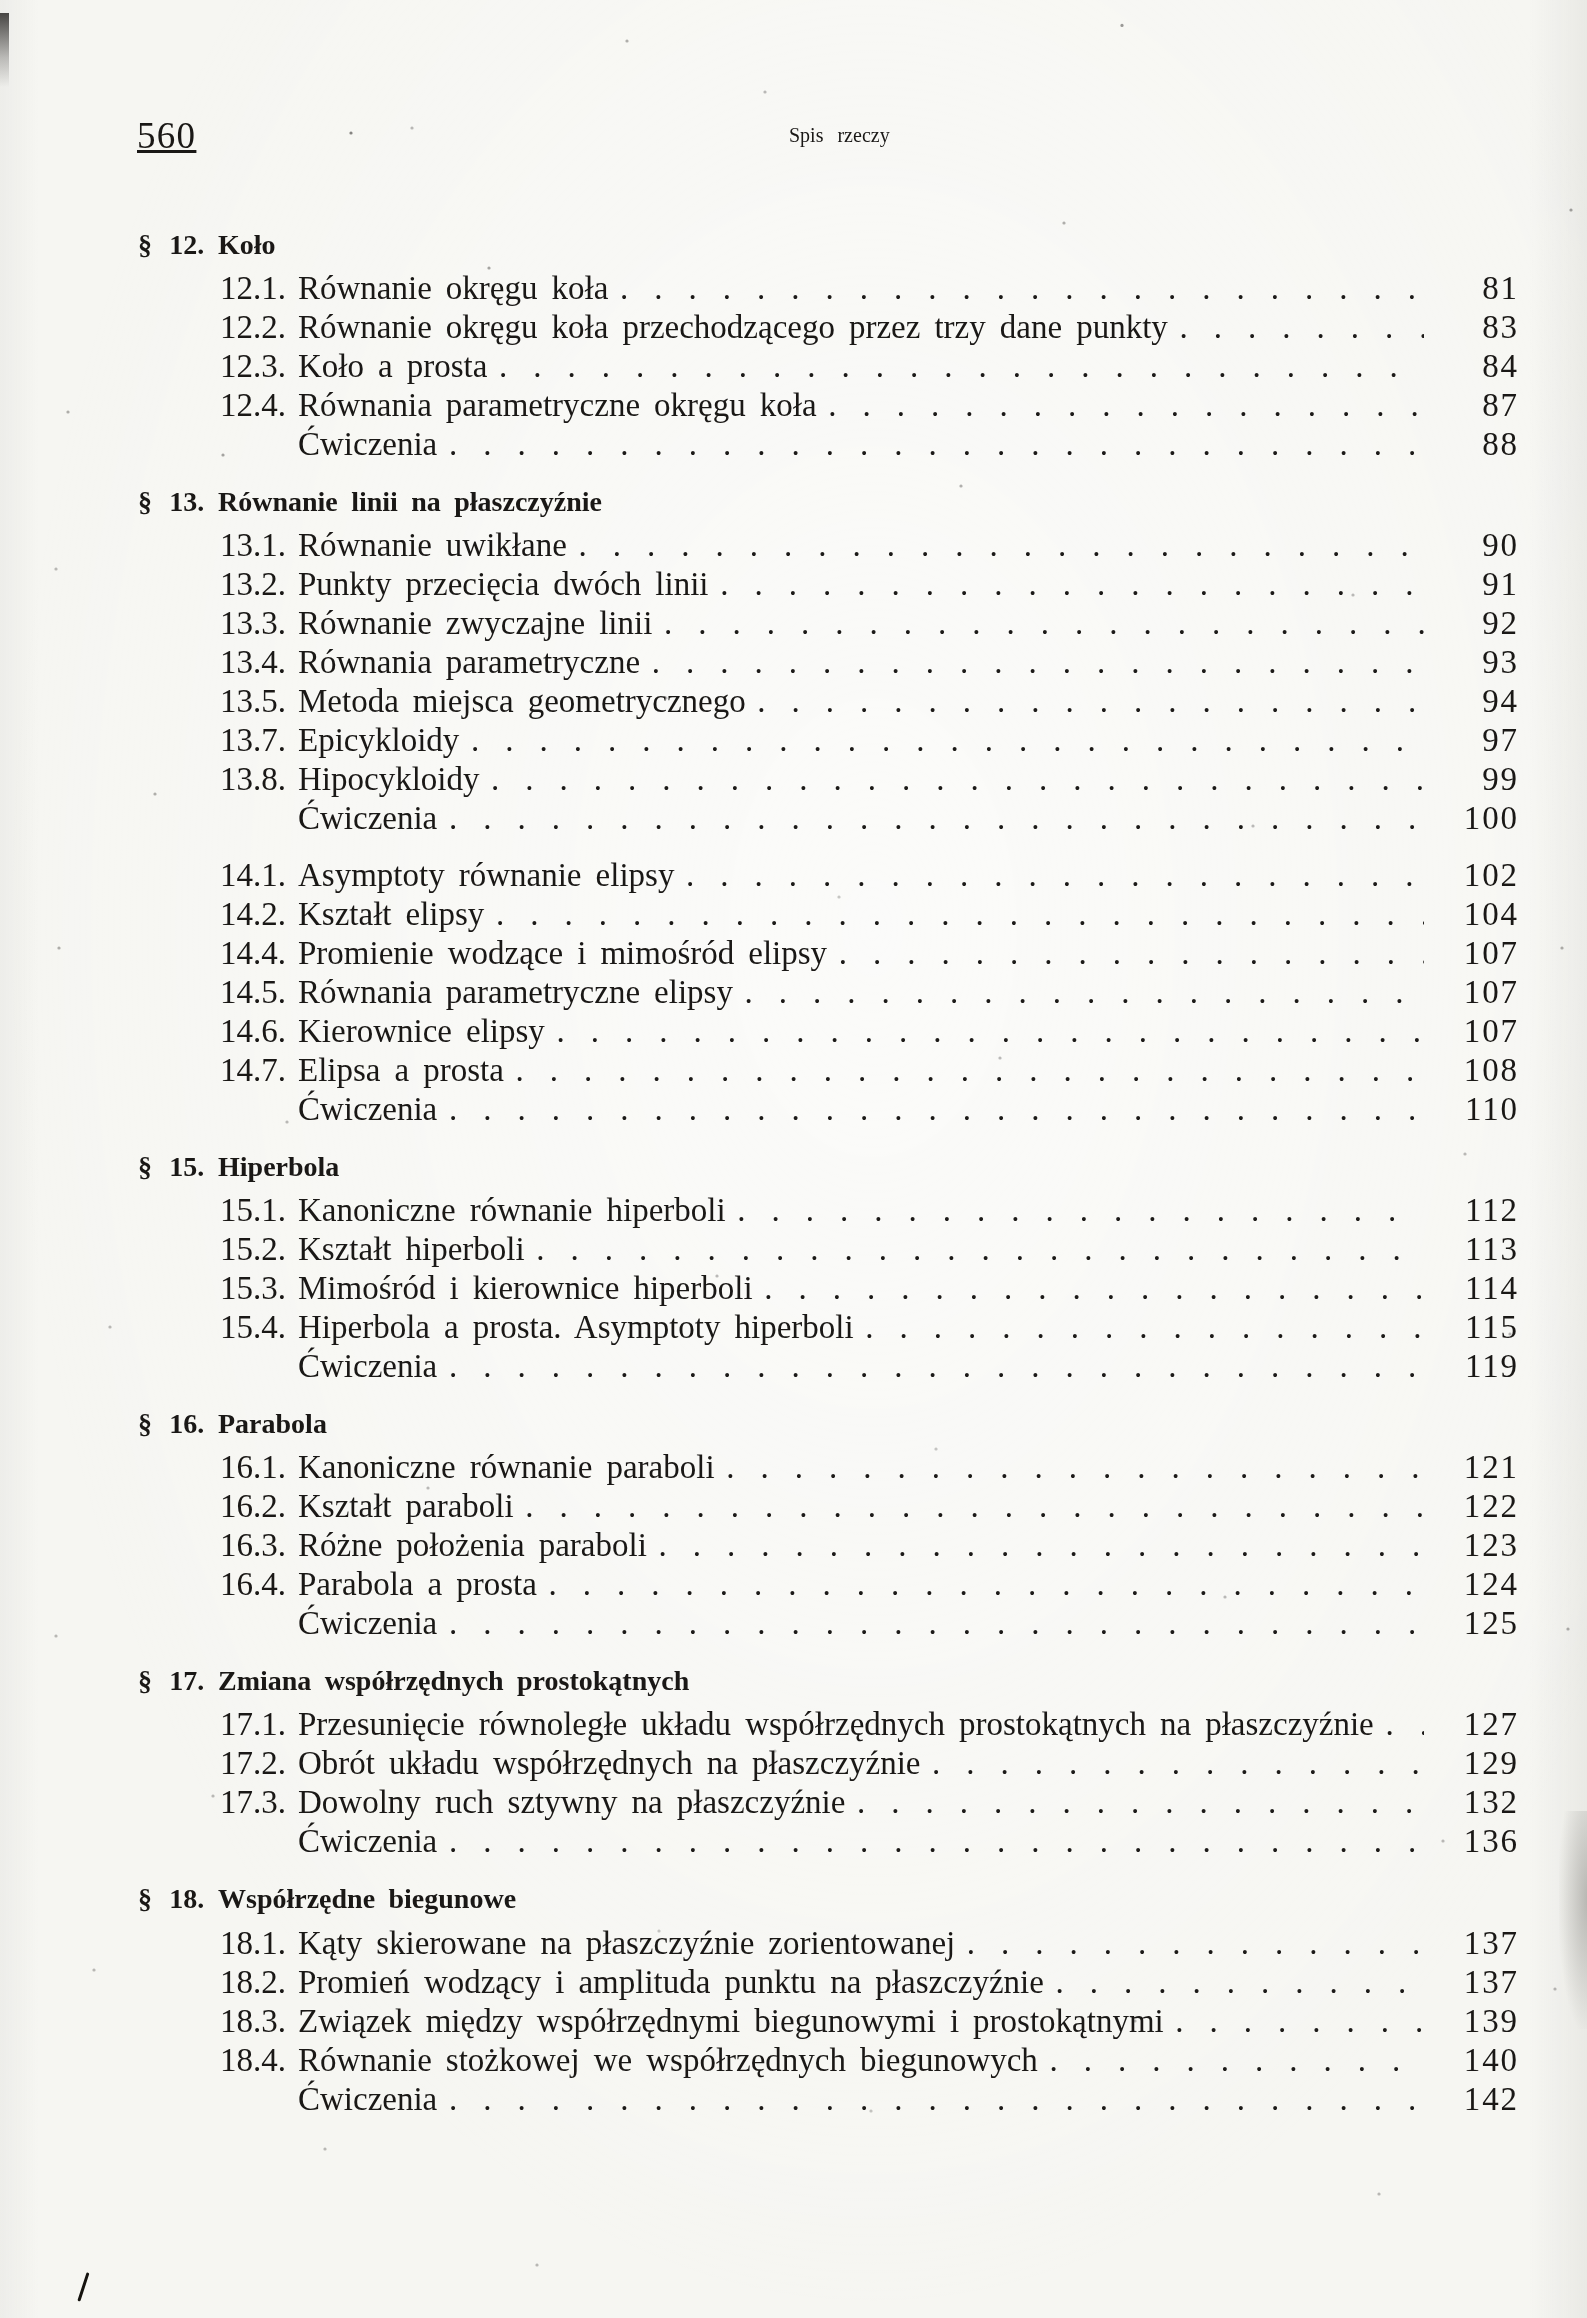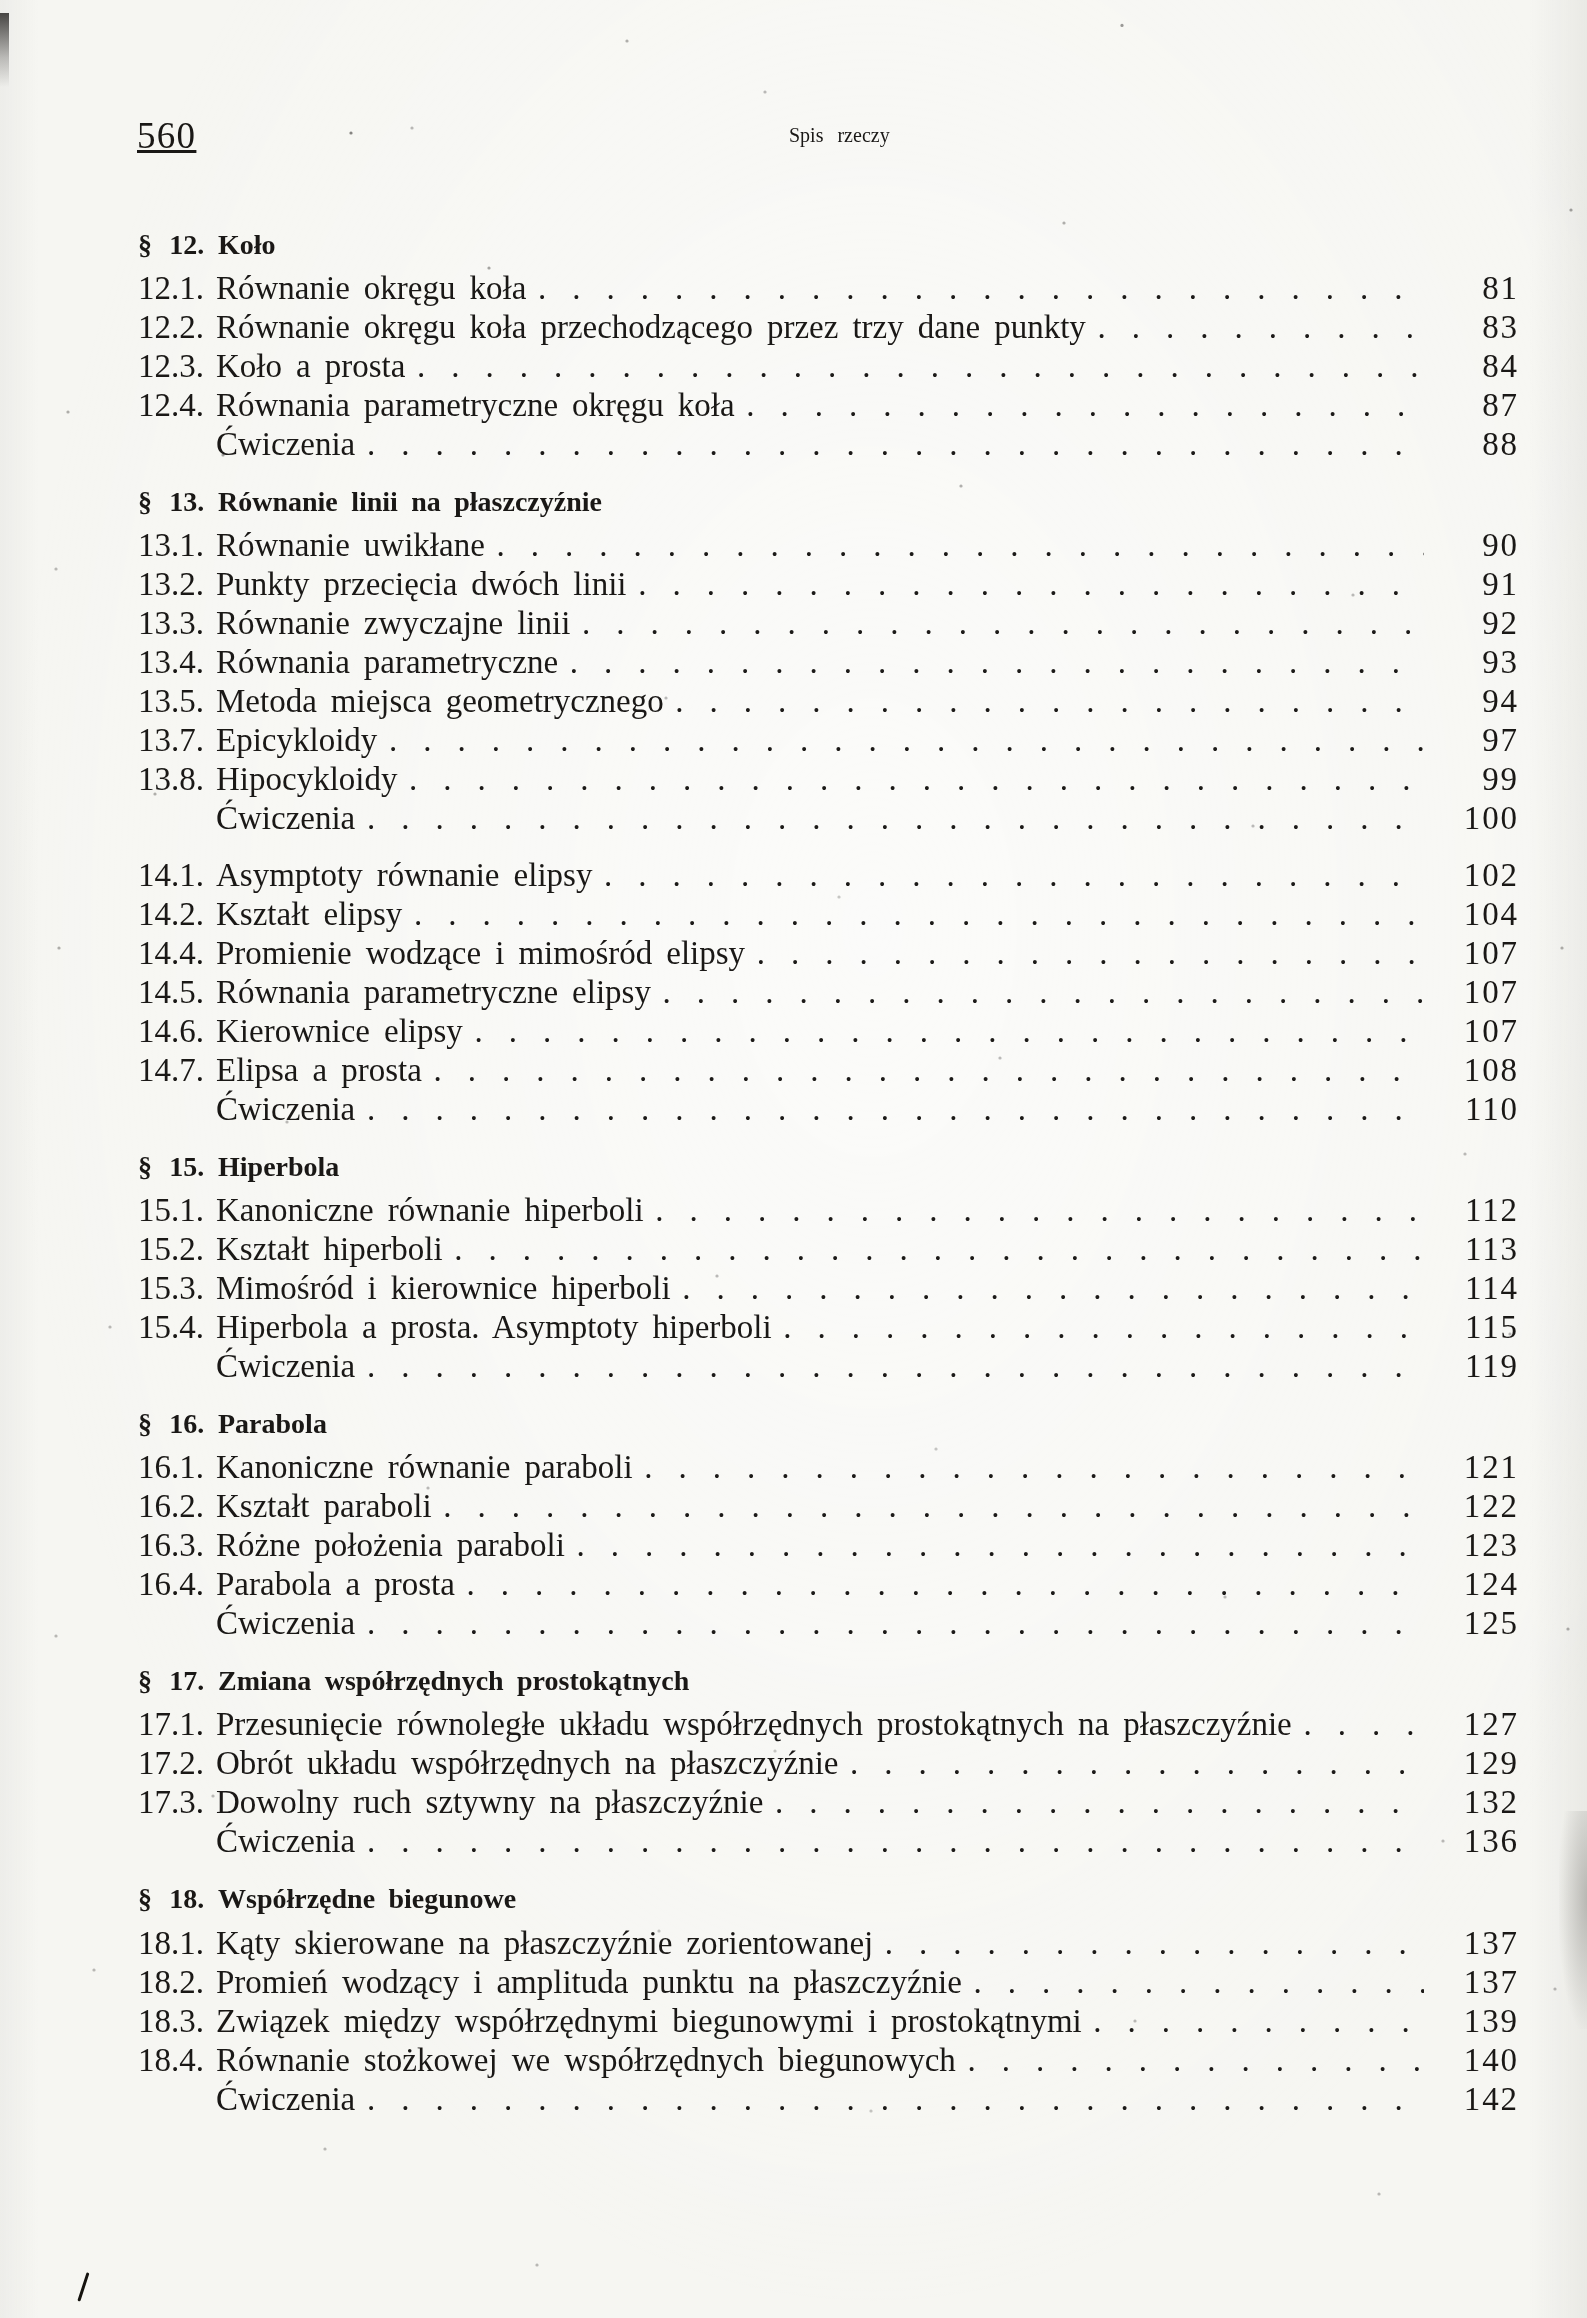--- a/index.html
+++ b/index.html
@@ -59,20 +59,21 @@
     width: 80px;
     word-spacing: 10.3px;
   }
   .sec-title { word-spacing: 6.4px; }
 
   .entries { margin-top: 5.1px; }
 
   .entry {
     display: flex;
     align-items: baseline;
+    margin-left: 82px;
     font-size: 33px;
     line-height: 39px;
     white-space: nowrap;
     justify-content: center;
   }
   .entry .num {
     flex: 0 0 78px;
   }
   .entry .title {
     flex: 0 0 auto;

